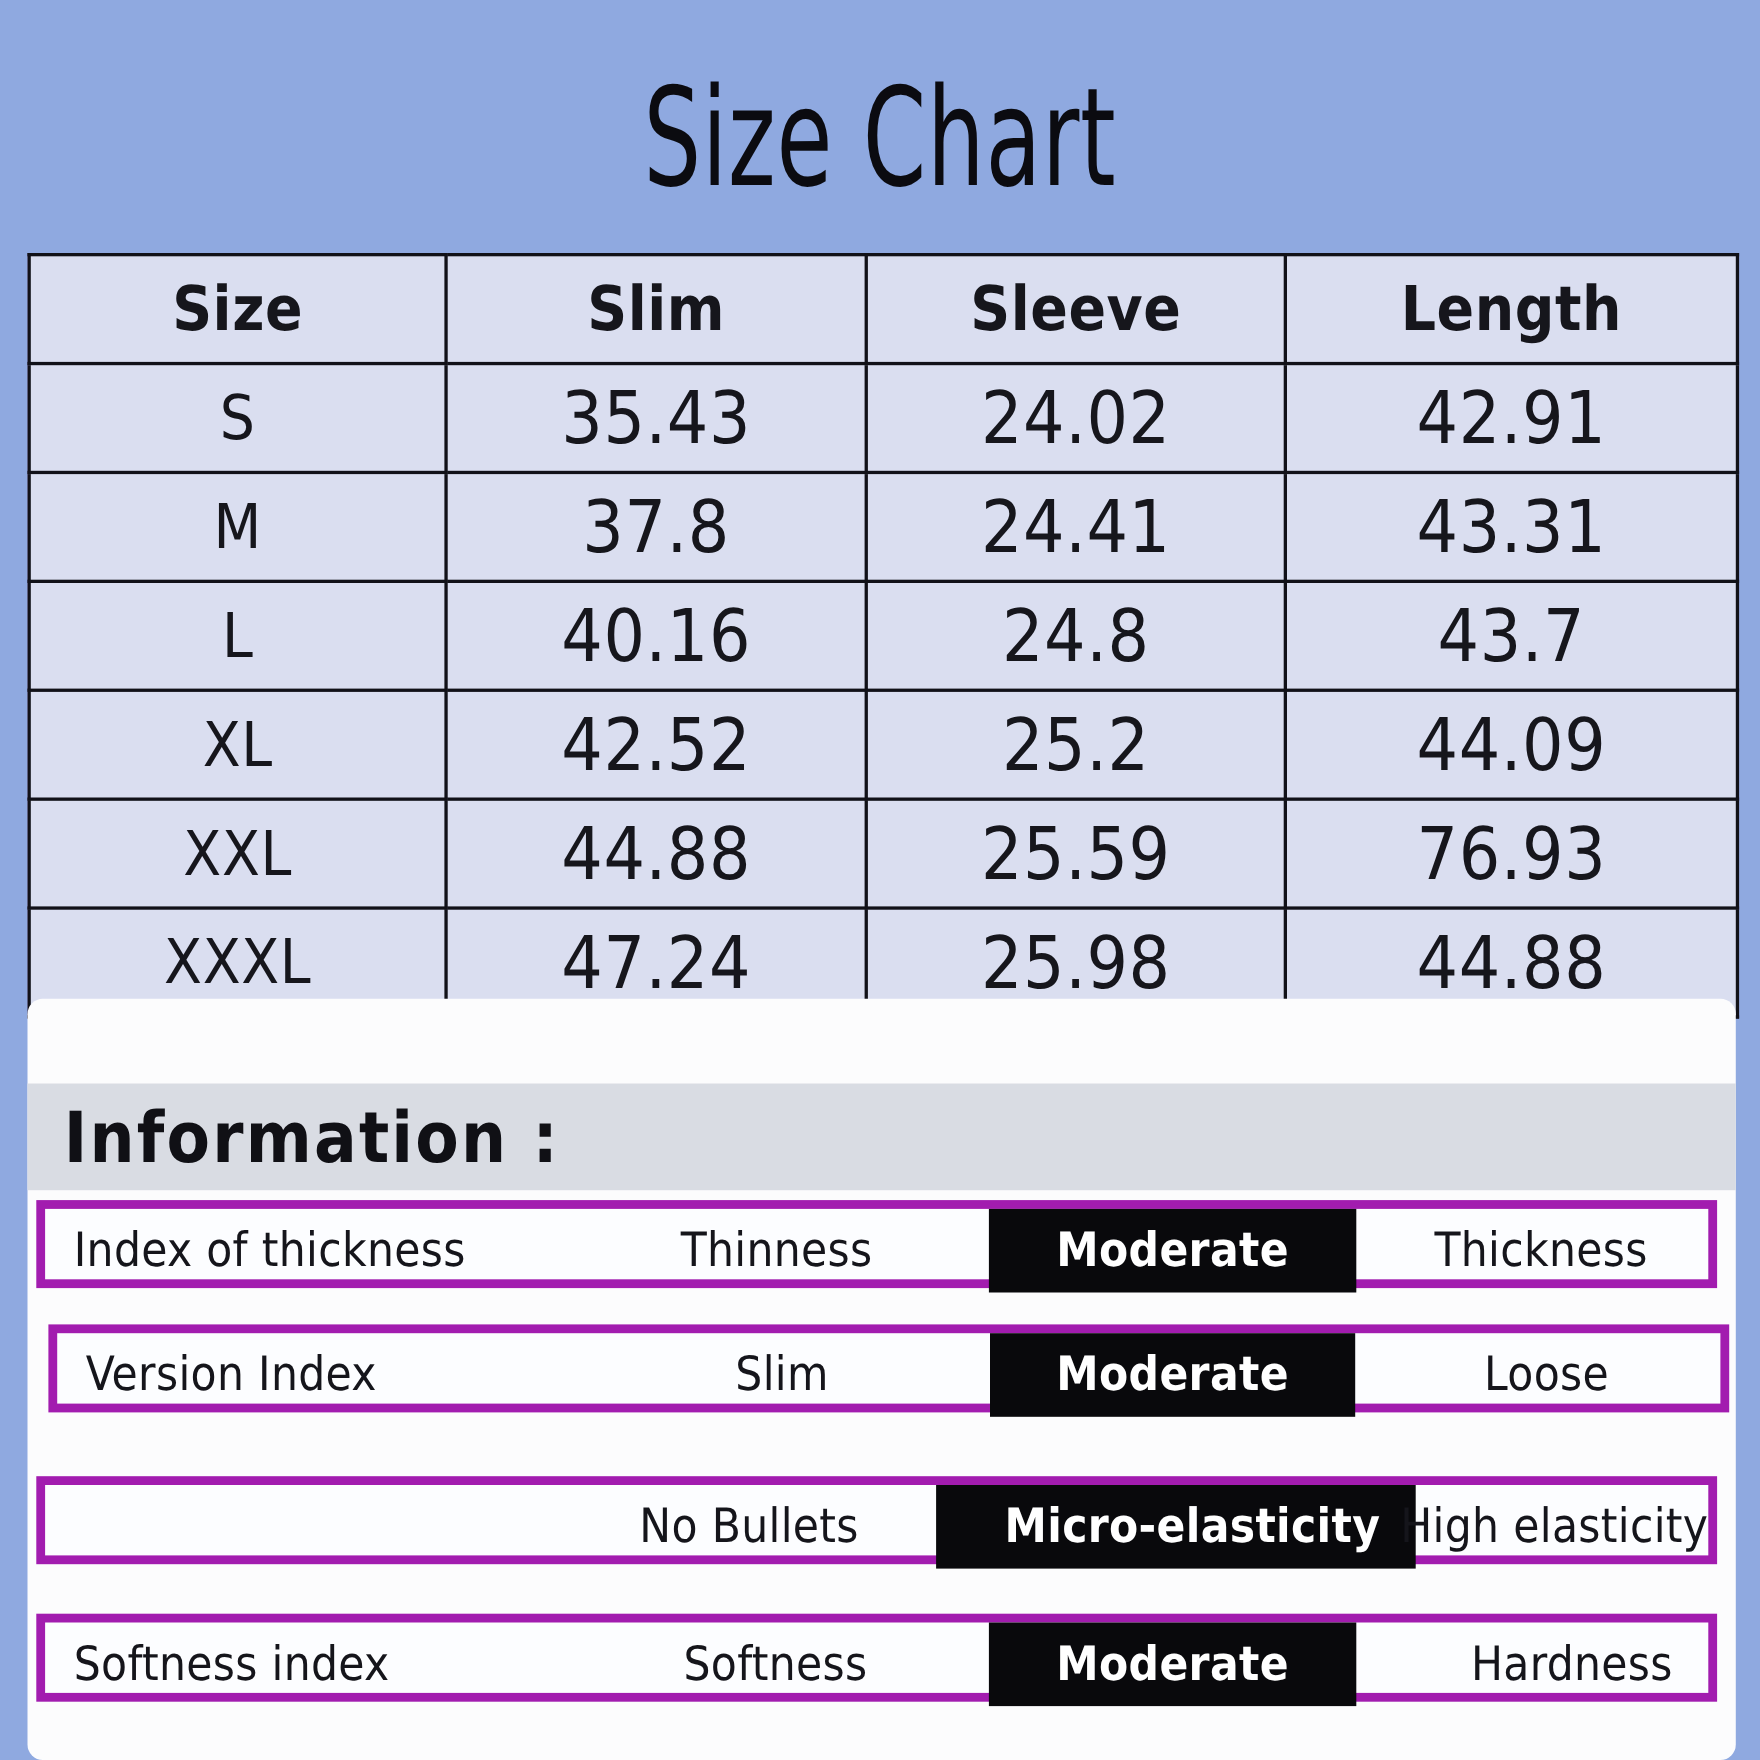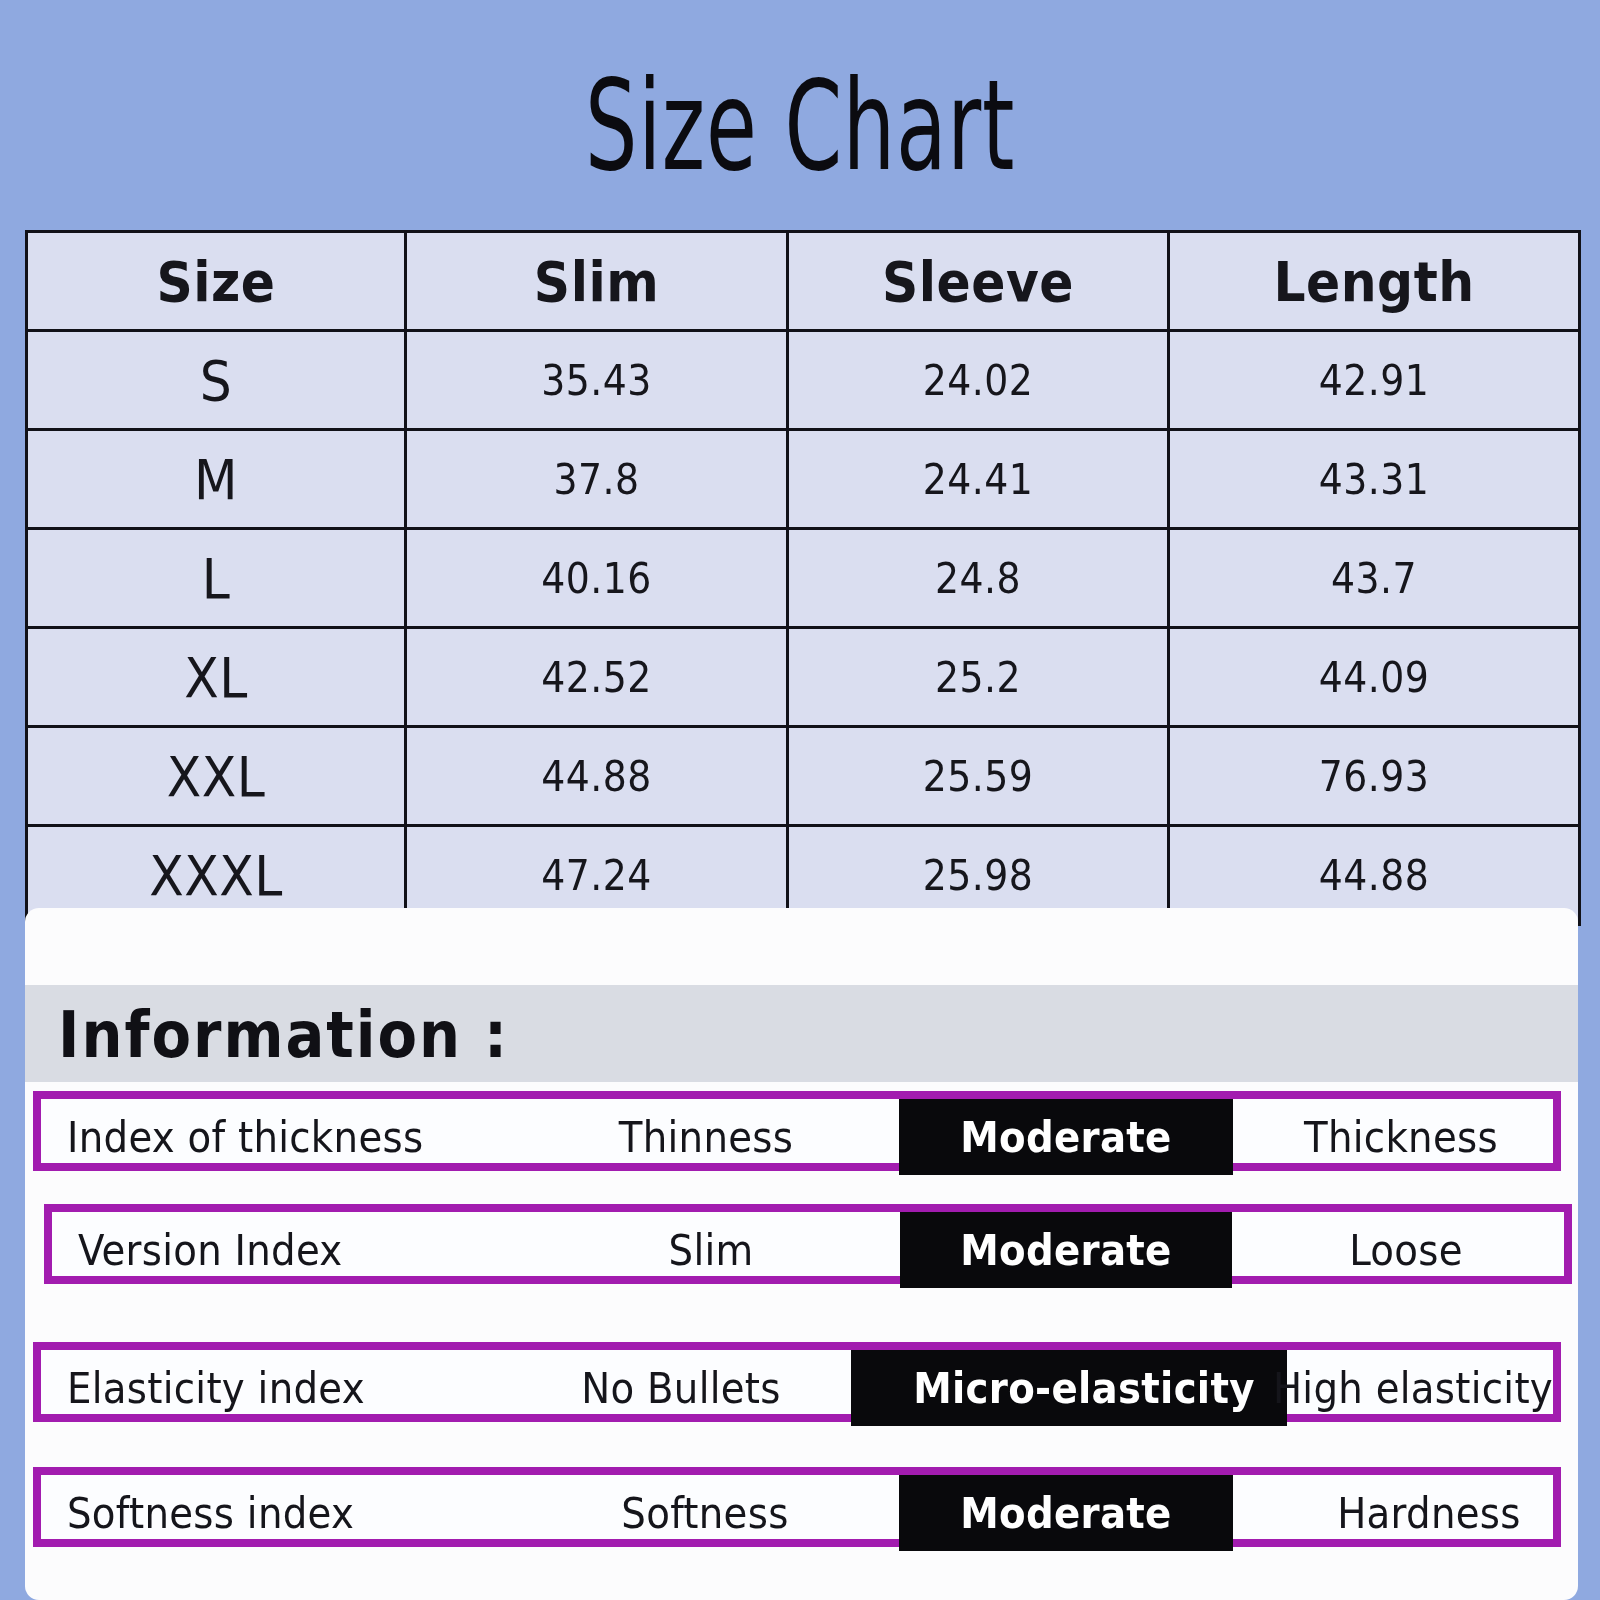--- a/index.html
+++ b/index.html
@@ -59,21 +59,21 @@
     height: 96px;
   }
   #size-table th {
     font-family: "DejaVu Sans Condensed", "Liberation Sans Narrow", "Liberation Sans", sans-serif;
     font-size: 56px;
     font-weight: bold;
     letter-spacing: 0.5px;
   }
   #size-table td {
     font-family: "DejaVu Sans Condensed", "Liberation Sans Narrow", "Liberation Sans", sans-serif;
-    font-size: 42px;
+    font-size: 66px;
     font-weight: normal;
     letter-spacing: 0.5px;
   }
   #size-table td.cell-size {
     font-size: 56px;
   }
 
   
   #info-panel {
     position: absolute;
@@ -241,21 +241,20 @@
   </div>
 
   <div class="info-row r1">
     <div class="info-cell label c-label">Version Index</div>
     <div class="info-cell c-low">Slim</div>
     <div class="info-cell c-mid highlight">Moderate</div>
     <div class="info-cell c-high">Loose</div>
   </div>
 
   <div class="info-row r2">
-    <div class="info-cell label c-label">Elasticity index</div>
     <div class="info-cell c-low">No Bullets</div>
     <div class="info-cell c-mid highlight">Micro-elasticity</div>
     <div class="info-cell c-high">High elasticity</div>
   </div>
 
   <div class="info-row r3">
     <div class="info-cell label c-label">Softness index</div>
     <div class="info-cell c-low">Softness</div>
     <div class="info-cell c-mid highlight">Moderate</div>
     <div class="info-cell c-high">Hardness</div>

